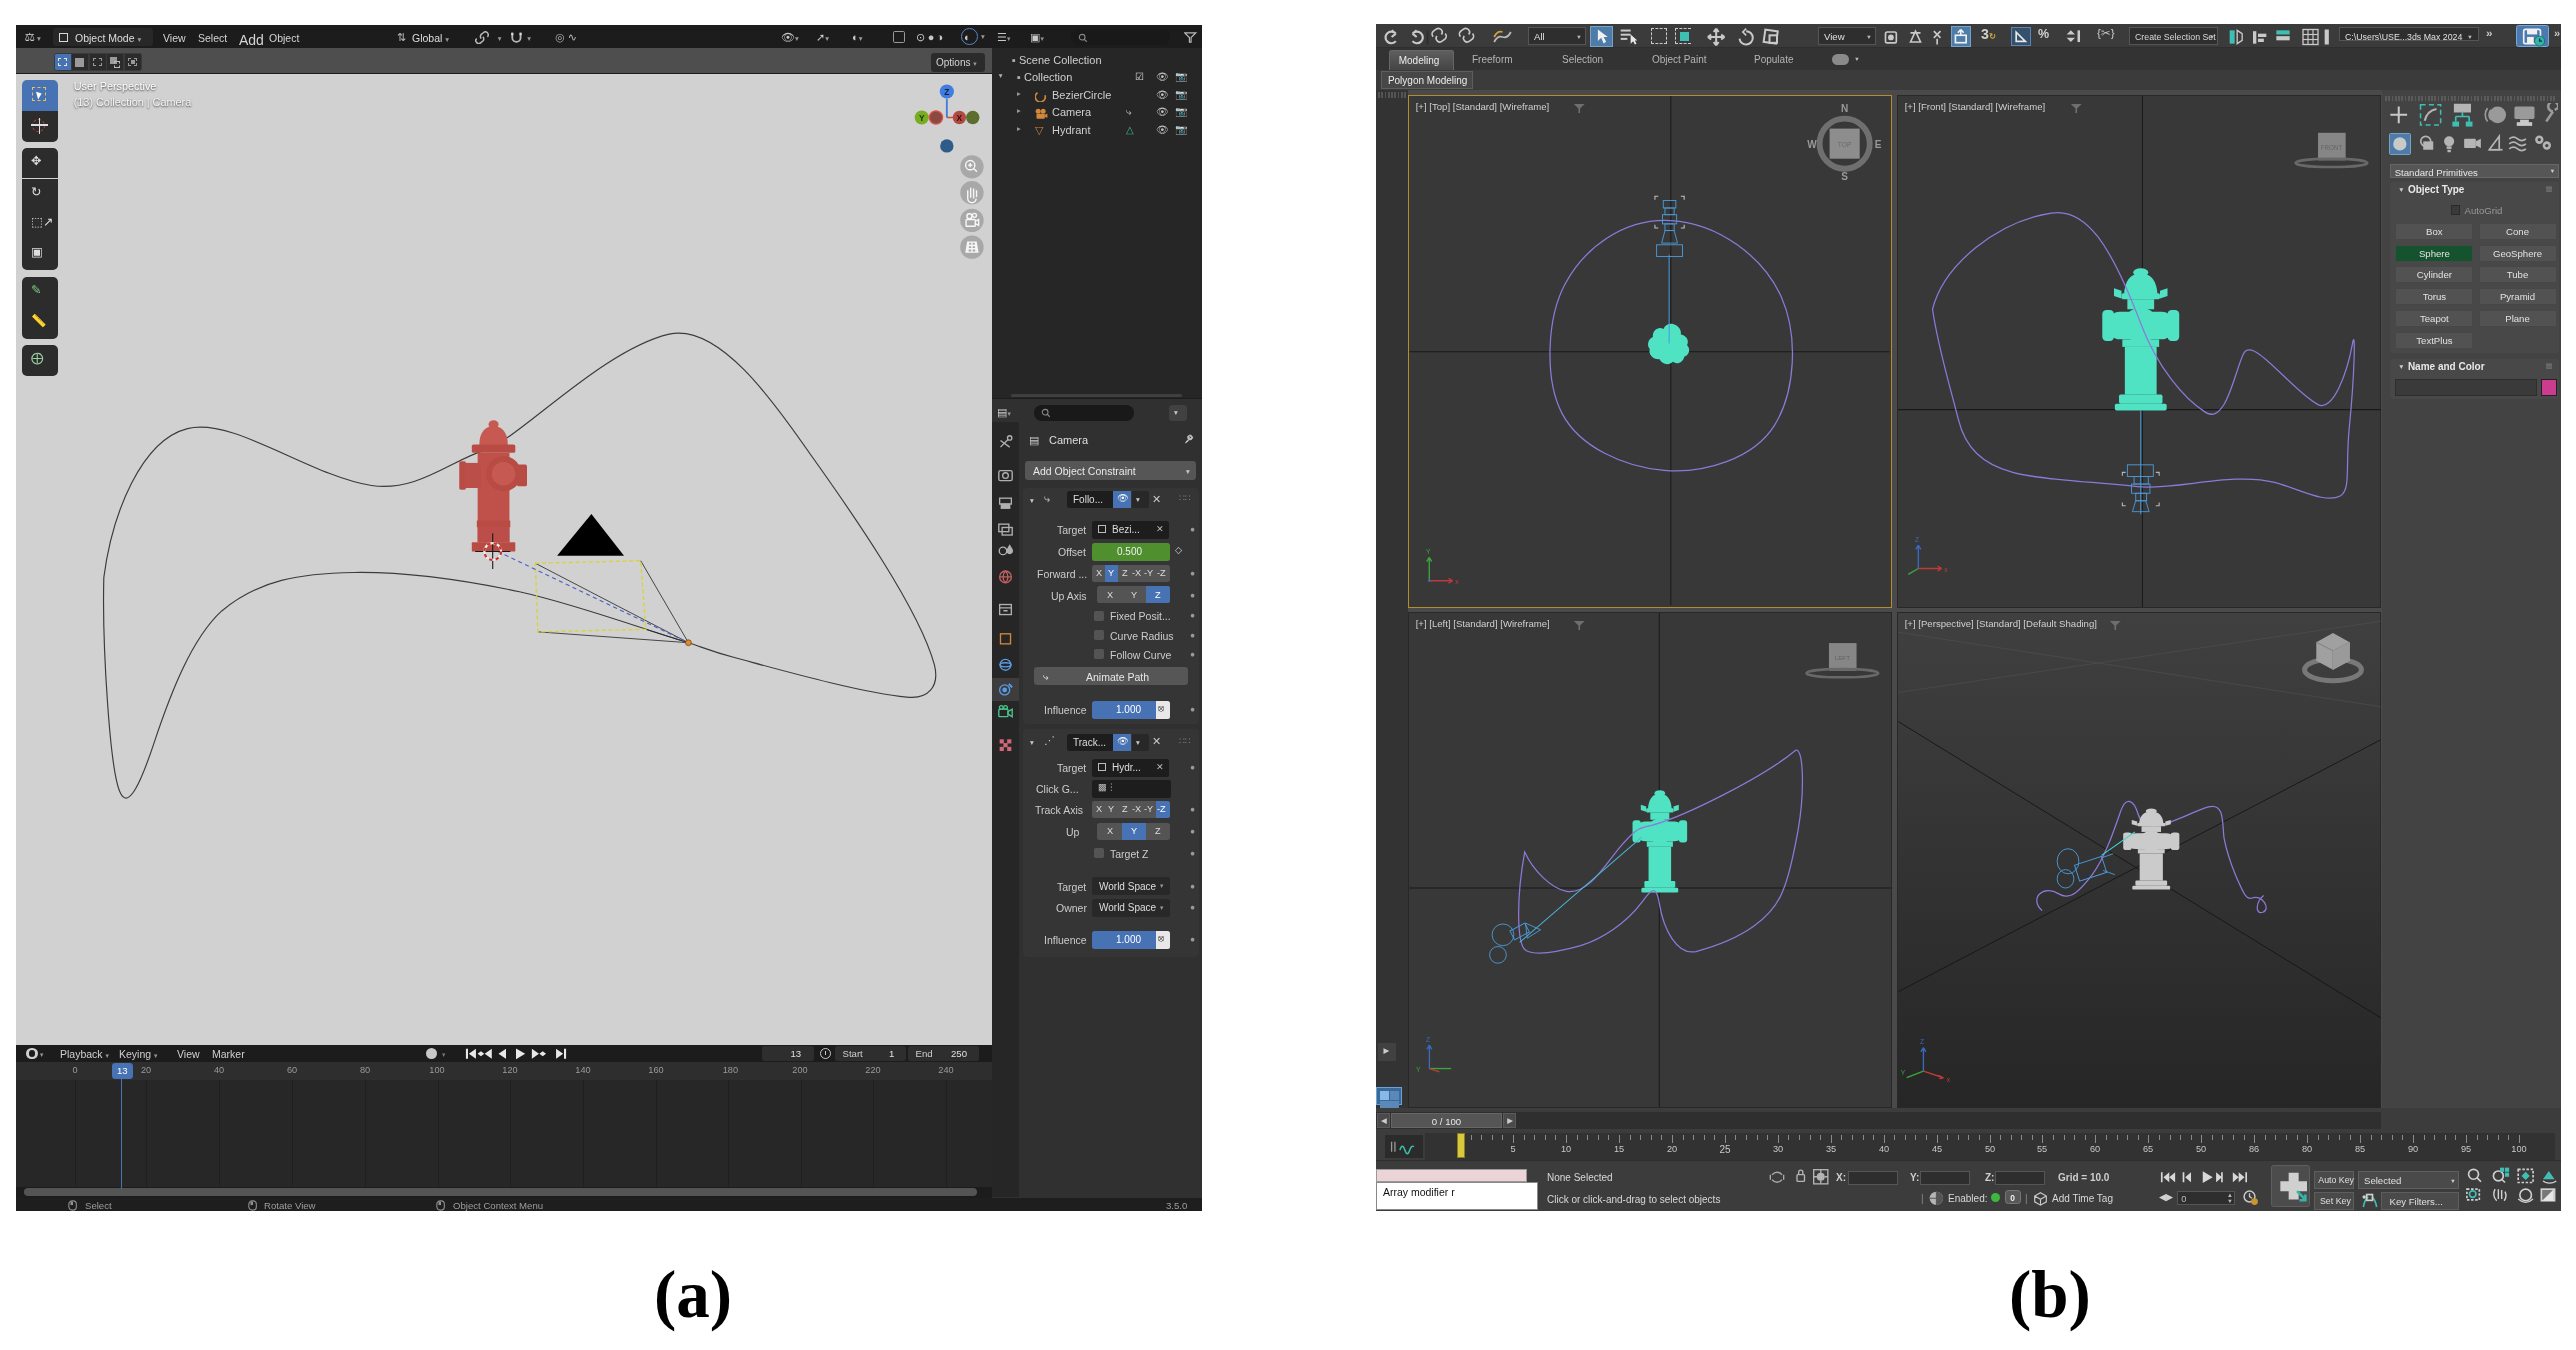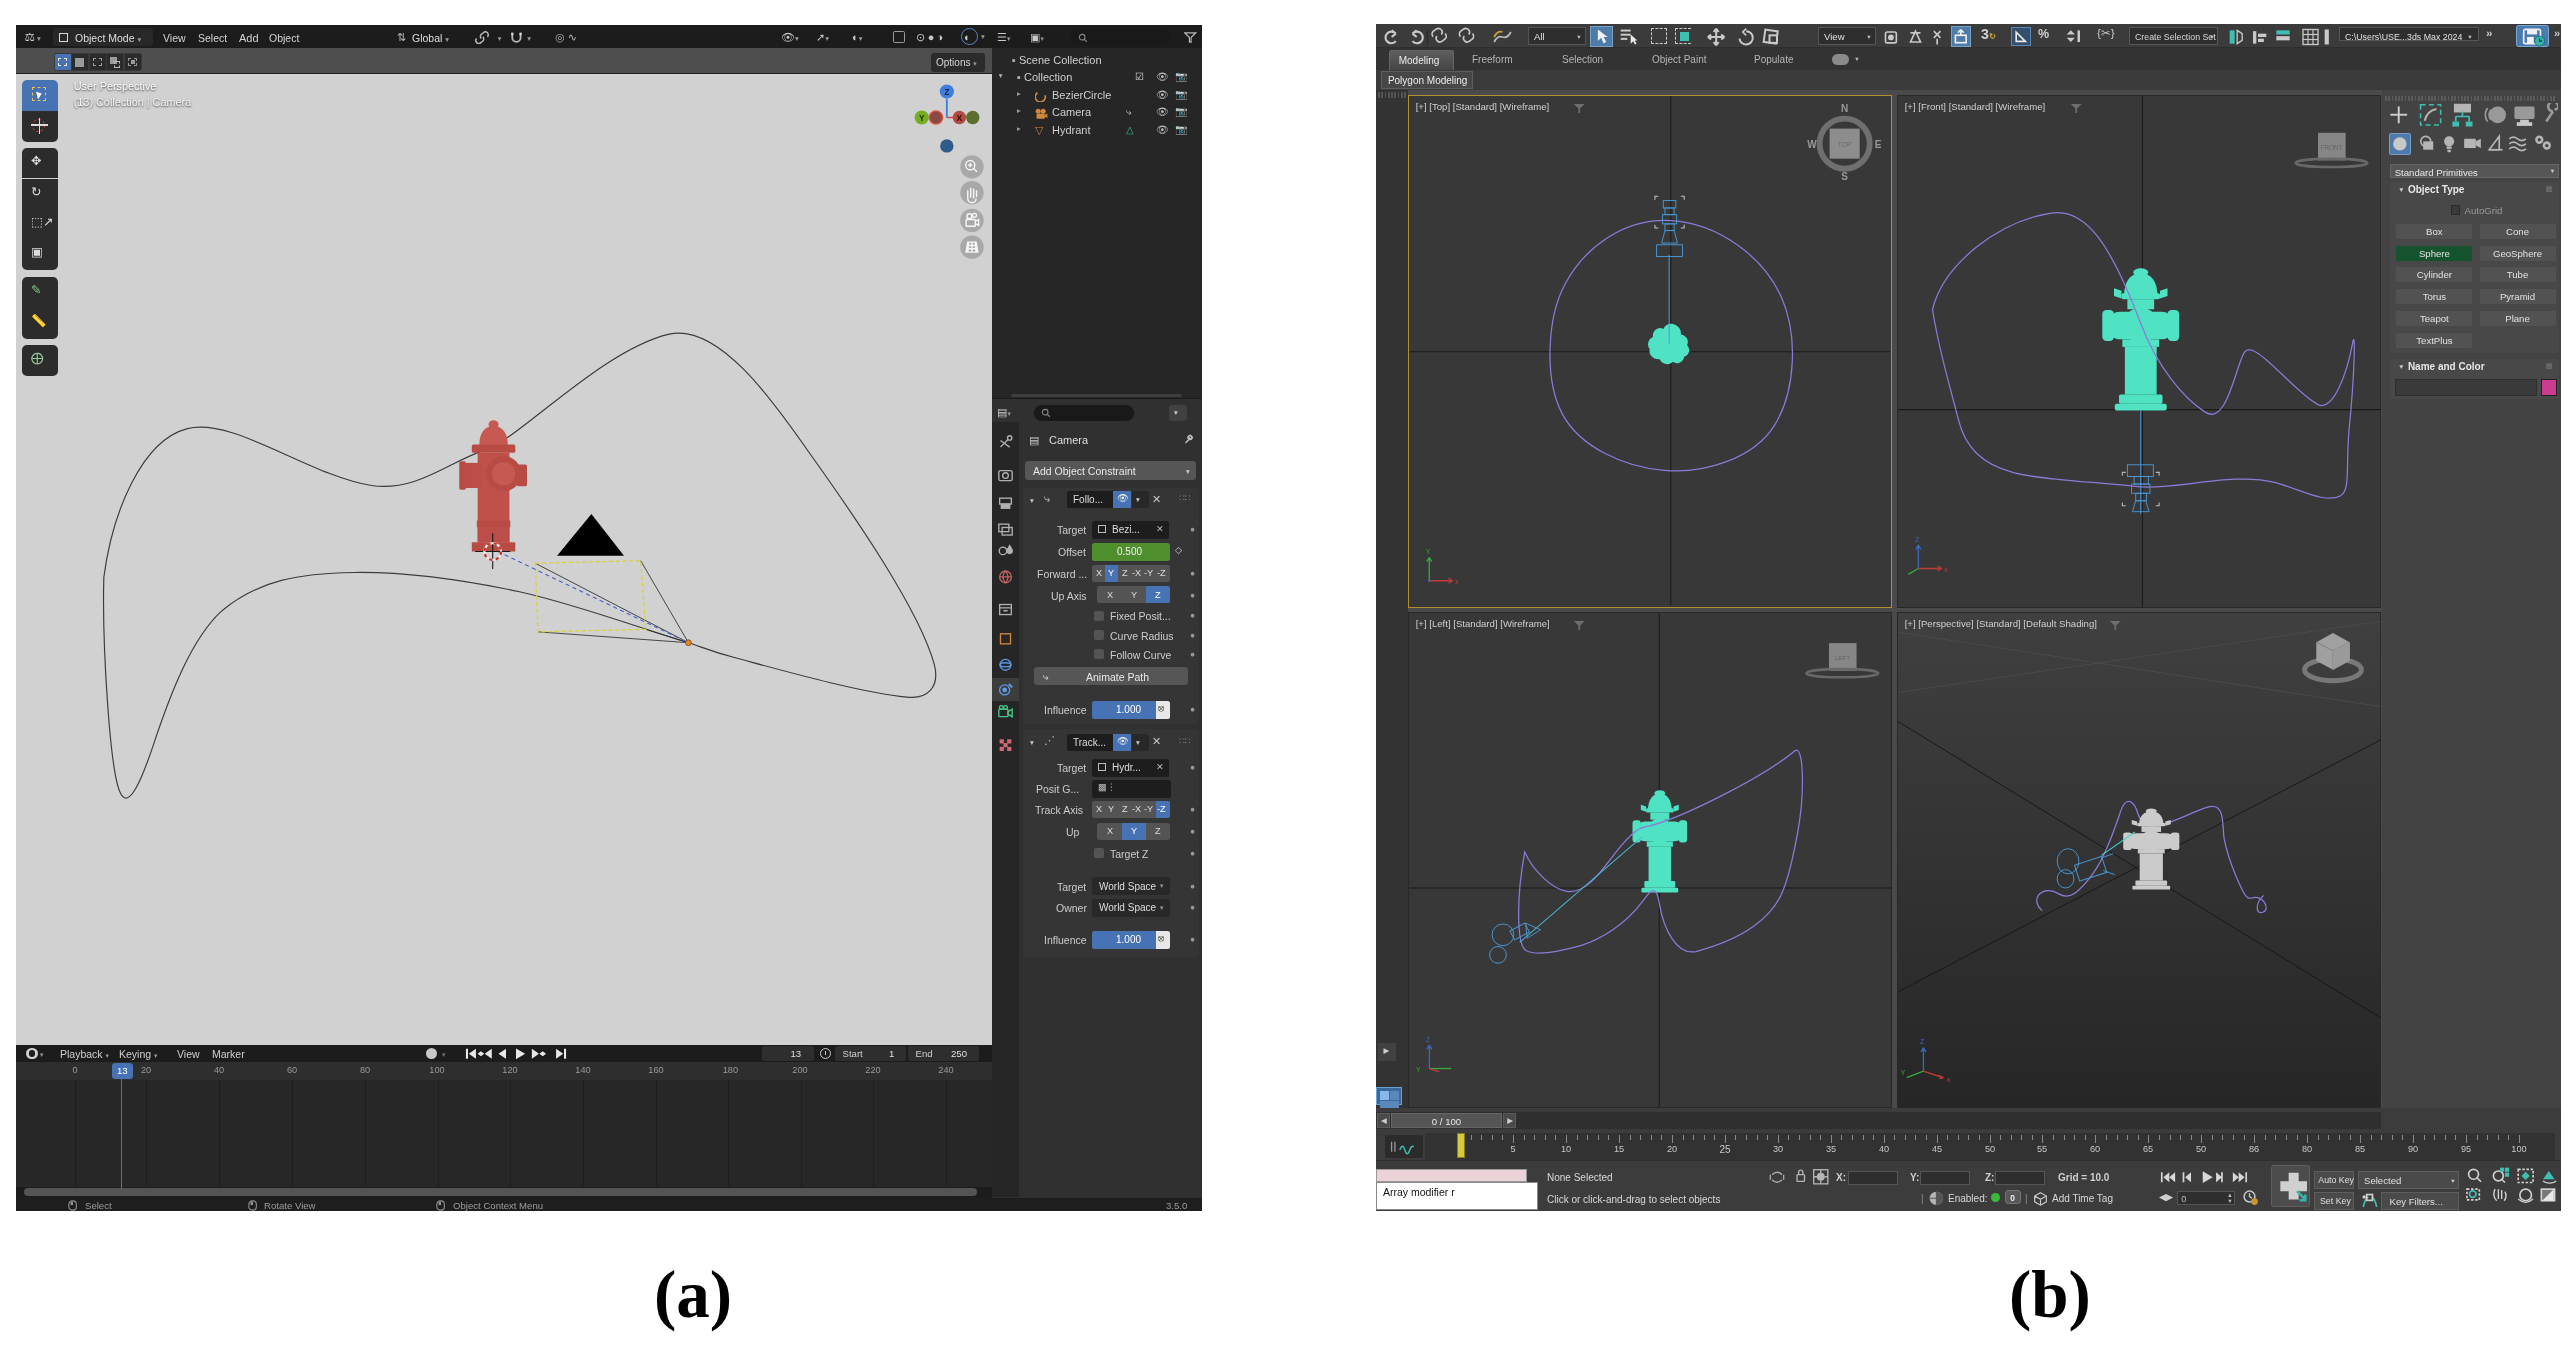--- a/index.html
+++ b/index.html
@@ -12,21 +12,21 @@
 <body>
 <div id="bl">
 
 <div class="a" style="left:0;top:0;width:1186px;height:23.4px;background:#1c1c1c"></div>
 <div class="t" style="left:8.4px;top:5.9px;font-size:11.7px;color:#c8c8c8">⚖<span style="font-size:7.5px;color:#989898"> ▾</span></div>
 <div class="a" style="left:37px;top:2.5px;width:100px;height:18.4px;background:#282828;border-radius:3.3px"></div>
 <div class="a" style="left:43px;top:7.5px;width:9.2px;height:9.2px;border:1.3px solid #d8d8d8"></div>
 <div class="t" style="left:59px;top:7.5px;font-size:10.5px;color:#dedede">Object Mode <span style="font-size:7.5px;color:#989898">▾</span></div>
 <div class="t" style="left:147px;top:7.5px;font-size:10.5px;color:#d4d4d4">View</div>
 <div class="t" style="left:182px;top:7.5px;font-size:10.5px;color:#d4d4d4">Select</div>
-<div class="t" style="left:223px;top:7.5px;font-size:11px;color:#d4d4d4">Add</div>
+<div class="t" style="left:223px;top:7.5px;font-size:14px;color:#d4d4d4">Add</div>
 <div class="t" style="left:253px;top:7.5px;font-size:10.5px;color:#d4d4d4">Object</div>
 <div class="t" style="left:381px;top:6.7px;font-size:11px;color:#b8b8b8">⇅</div>
 <div class="t" style="left:396px;top:7.5px;font-size:10.5px;color:#dedede">Global <span style="font-size:7.5px;color:#989898">▾</span></div>
 <svg class="a" style="left:457px;top:5.9px" width="33" height="13.4" viewBox="0 0 40 16">
       <g stroke="#b8b8b8" stroke-width="1.8" fill="none">
         <path d="M7,9 a3.5,3.5 0 0 1 0,-5 l2.5,-2 a3.5,3.5 0 0 1 5,5 M9,7 a3.5,3.5 0 0 1 0,5 l-2.5,2 a3.5,3.5 0 0 1 -5,-5" transform="translate(3,0)"></path>
       </g>
       <text x="30" y="12" font-size="9" fill="#989898">▾</text>
     </svg>
 <svg class="a" style="left:493px;top:5.9px" width="33" height="13.4" viewBox="0 0 40 16">
@@ -361,21 +361,21 @@
   <div class="t" style="left:125px;top:338px;font-size:9.2px;color:#fff">👁</div>
   <div class="a" style="left:140px;top:335px;width:16.7px;height:16.7px;background:#282828;border-radius:0 2.5px 2.5px 0"></div>
   <div class="t" style="left:144px;top:340px;font-size:7.5px;color:#c8c8c8">▾</div>
   <div class="t" style="left:160px;top:337px;font-size:11px;color:#c8c8c8">✕</div>
   <div class="t" style="left:187px;top:338px;font-size:9.2px;color:#888">∷∷</div>
   <div class="t" style="left:65px;top:364px;font-size:10.5px;color:#cccccc">Target</div>
   <div class="a" style="left:100px;top:360px;width:77px;height:17.6px;background:#1d1d1d;border-radius:2.5px"></div>
   <div class="a" style="left:106px;top:364px;width:8.4px;height:8.4px;border:1.3px solid #bbb"></div>
   <div class="t" style="left:120px;top:364px;font-size:10px;color:#dedede">Hydr...</div>
   <div class="t" style="left:164px;top:364px;font-size:9.2px;color:#c0c0c0">✕</div>
-  <div class="t" style="left:44px;top:385px;font-size:10.5px;color:#cccccc">Posit G...</div>
+  <div class="t" style="left:44px;top:385px;font-size:10.5px;color:#cccccc">Click G...</div>
   <div class="a" style="left:100px;top:381px;width:79px;height:17.6px;background:#1d1d1d;border-radius:2.5px"></div>
   <div class="t" style="left:106px;top:384px;font-size:9.2px;color:#b8b8b8">▩⋮</div>
   <div class="t" style="left:43px;top:406px;font-size:10.5px;color:#cccccc">Track Axis</div>
   <div class="a" style="left:100px;top:402px;width:78px;height:16.7px;background:#545454;border-radius:2.5px"></div>
   <div class="a" style="left:164px;top:402px;width:14.2px;height:16.7px;background:#4772b3;border-radius:0 2.5px 2.5px 0"></div>
   <div class="t" style="left:104px;top:406px;font-size:9.2px;color:#ddd">X</div>
   <div class="t" style="left:116px;top:406px;font-size:9.2px;color:#ddd">Y</div>
   <div class="t" style="left:130px;top:406px;font-size:9.2px;color:#ddd">Z</div>
   <div class="t" style="left:140px;top:406px;font-size:9.2px;color:#ddd">-X</div>
   <div class="t" style="left:152px;top:406px;font-size:9.2px;color:#ddd">-Y</div>

